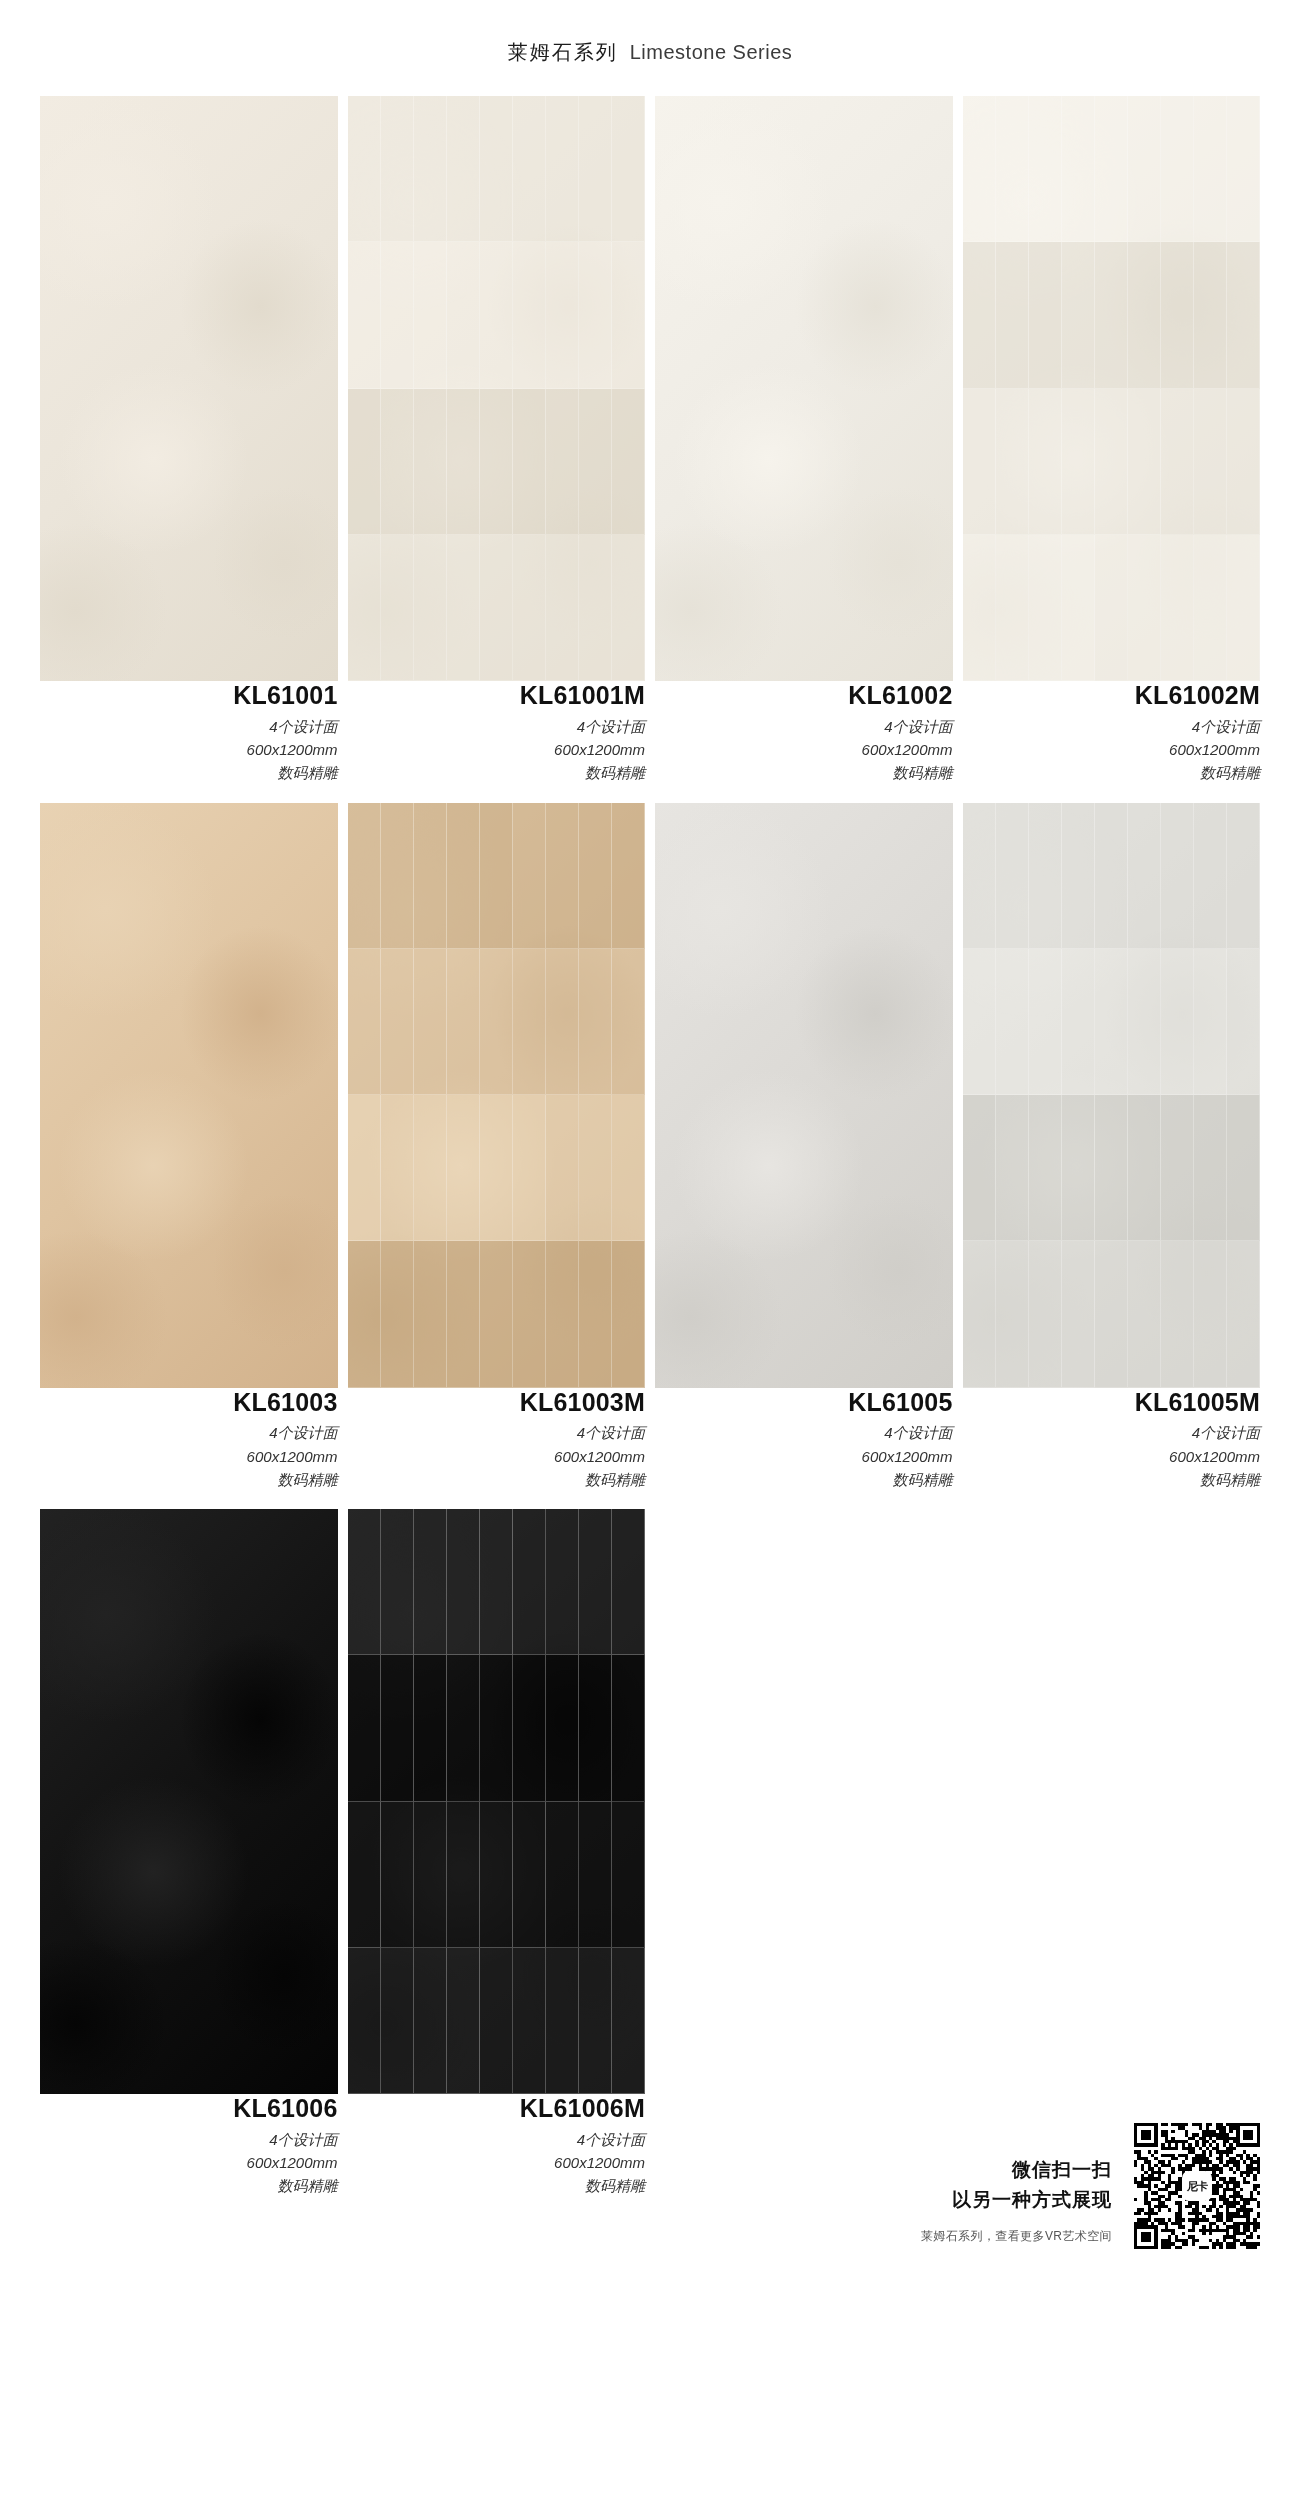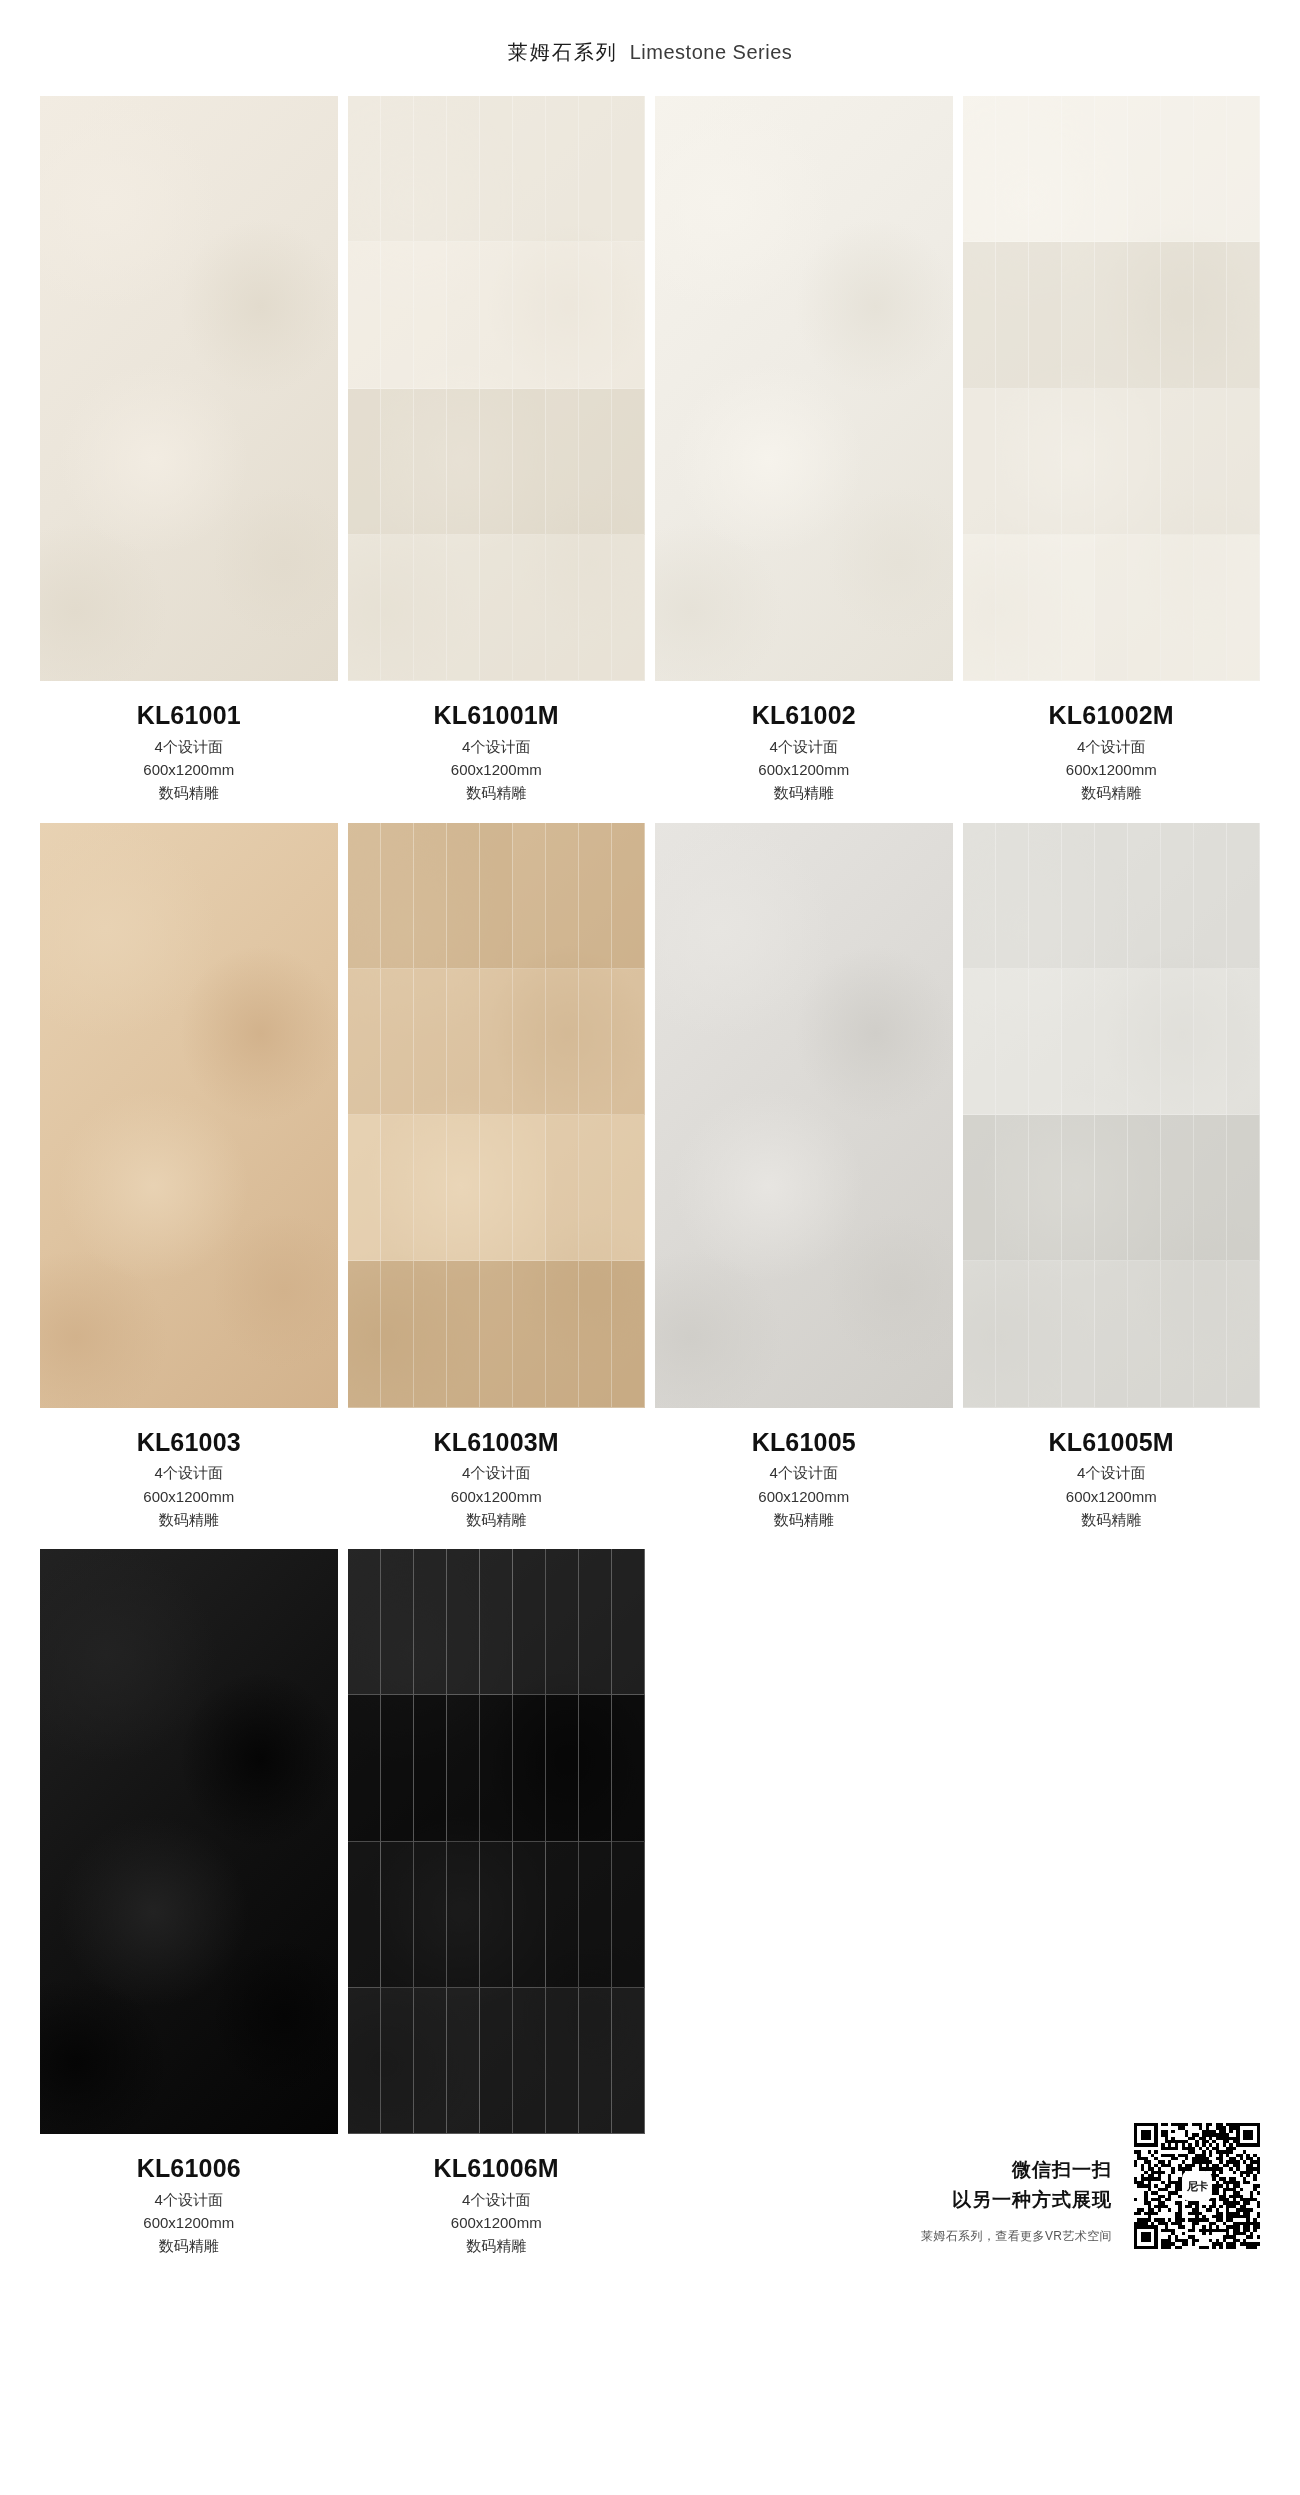--- a/index.html
+++ b/index.html
@@ -76,37 +76,36 @@
     grid-template-rows:repeat(4,1fr);
   }
   .mosaic i{
     display:block;
     border-right:1px solid rgba(255,255,255,.45);
     border-bottom:1px solid rgba(255,255,255,.40);
   }
 
   .meta{
     width:100%;
-    text-align:center;
-    padding-top:20px;
+    text-align:right;
   }
   .code{
     font-size:25px;
     font-weight:bold;
     color:#111111;
     letter-spacing:0.2px;
     line-height:1.15;
   }
   .spec{
     font-size:15px;
     color:#333333;
     line-height:1.55;
     margin-top:5px;
   }
-  .spec div{ white-space:nowrap; }
+  .spec div{ white-space:nowrap;font-style:italic; }
 
   
   .footer{
     position:absolute;
     right:40px;
     bottom:246px;
     display:flex;
     align-items:flex-end;
     gap:22px;
   }

